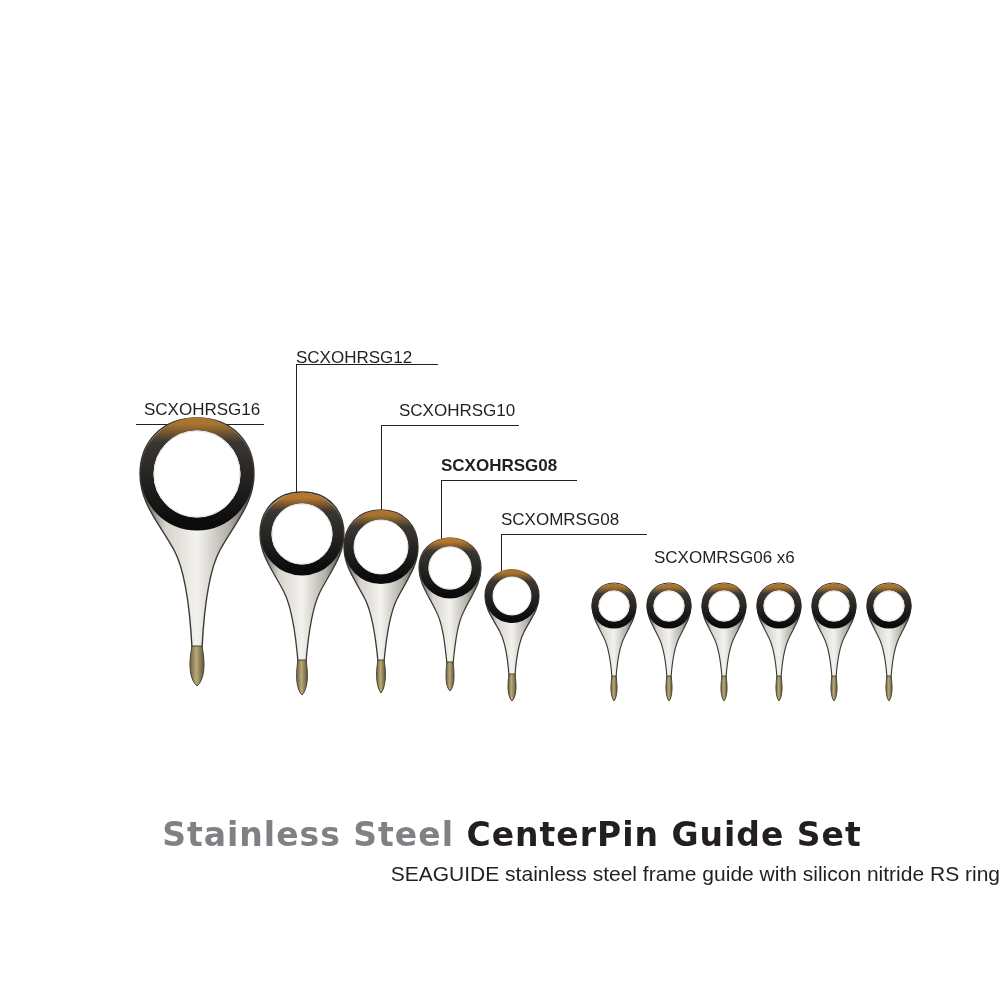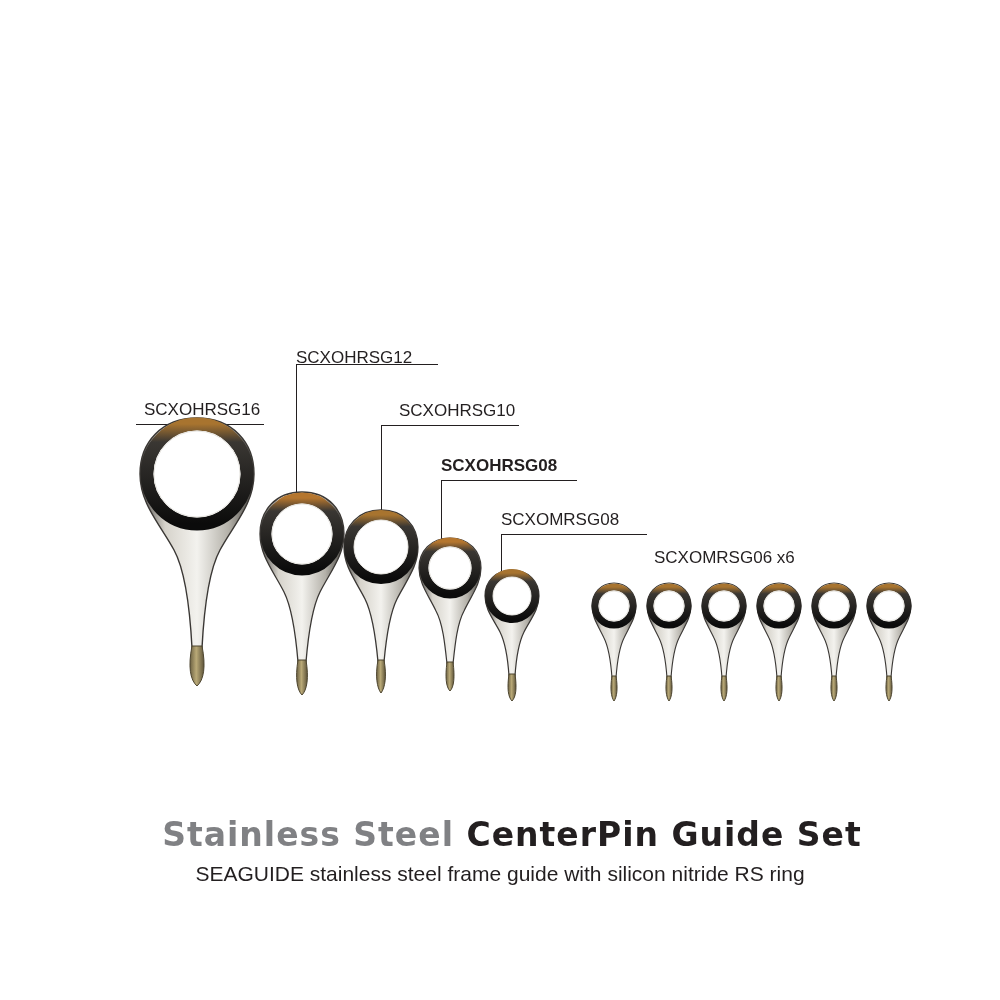--- a/index.html
+++ b/index.html
@@ -120,20 +120,21 @@
     padding-left: 24px;
   }
   #footer-line1 .grey { color: #808184; }
   #footer-line1 .black { color: #231f20; }
   #footer-line2 {
     margin-top: 8px;
     font-size: 21px;
     color: #231f20;
     font-family: "Liberation Sans", sans-serif;
     white-space: nowrap;
+    text-align: right;
   }
 </style>
 </head>
 <body>
 
 <div id="header">
 </div>
 
 <div id="diagram">
 

